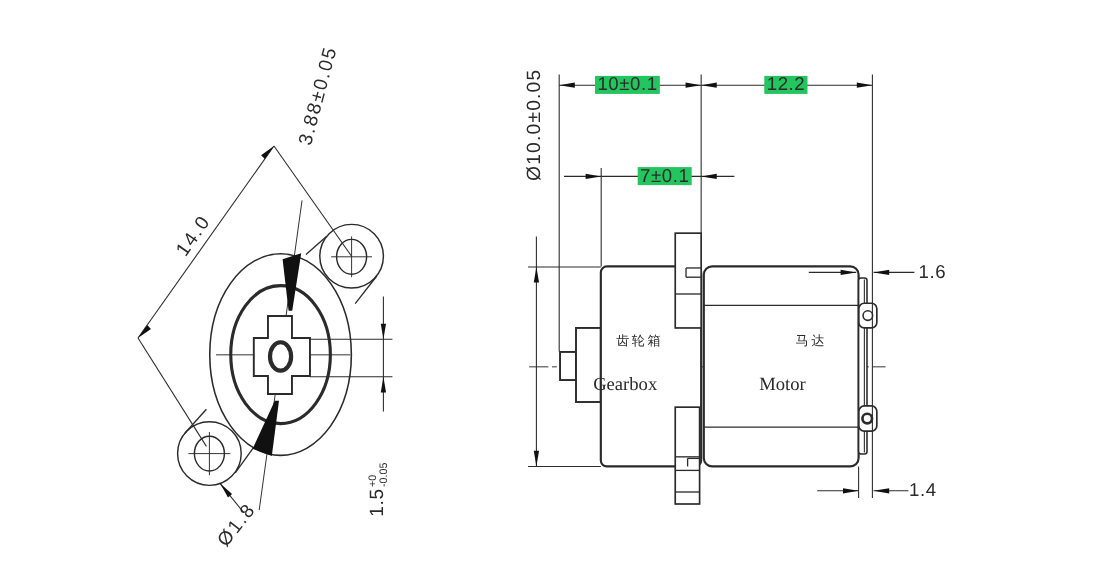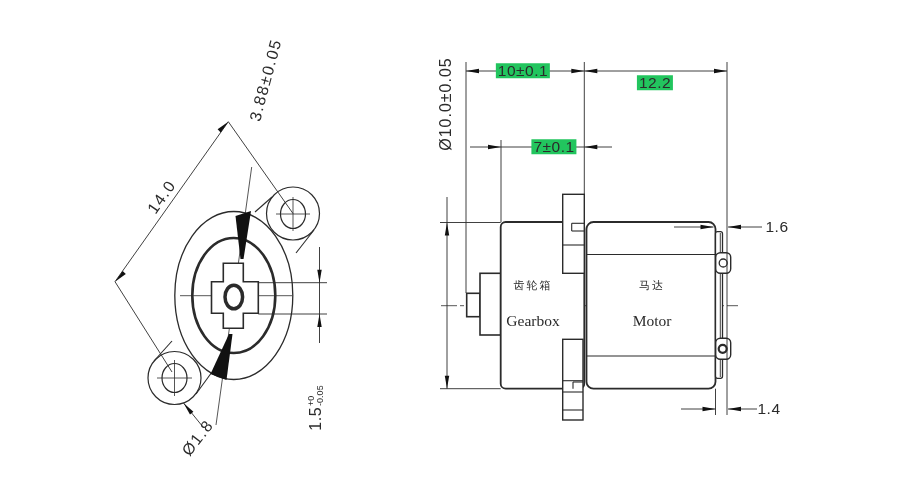--- a/index.html
+++ b/index.html
@@ -163,26 +163,26 @@
         <span>+0</span>
         <span>-0.05</span>
       </span>
     </span>
   </div>
 
   <div class="dim big r-90 nobg" style="left:446px;top:104px;letter-spacing:1px;">Ø10.0±0.05</div>
 
   <div class="dim" style="left:523px;top:70.5px;">10±0.1</div>
 
-  <div class="dim" style="left:655px;top:70.5px;margin-top:12px;">12.2</div>
+  <div class="dim" style="left:655px;top:70.5px;">12.2</div>
 
   <div class="dim" style="left:542px;top:146.5px;margin-left:12px;">7±0.1</div>
 
   <div class="dim nobg" style="left:777px;top:227px;">1.6</div>
 
   <div class="dim nobg" style="left:769px;top:409px;">1.4</div>
 
   <div class="lbl-cn" style="left:533px;top:285px;">齿轮箱</div>
-  <div class="lbl-en" style="left:533px;top:321px;">Gearbox</div>
-  <div class="lbl-cn" style="left:652px;top:285px;">马达</div>
+  <div class="lbl-en" style="left:521px;top:321px;">Gearbox</div>
+  <div class="lbl-cn" style="left:676px;top:285px;">马达</div>
   <div class="lbl-en" style="left:652px;top:321px;">Motor</div>
 
 </div>
 
 </body></html>

